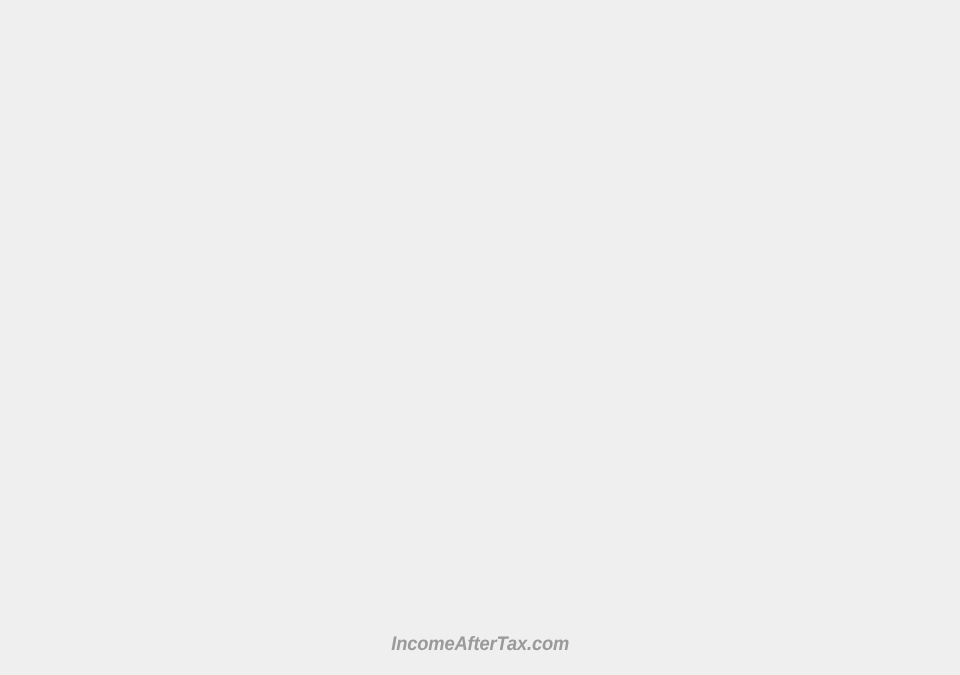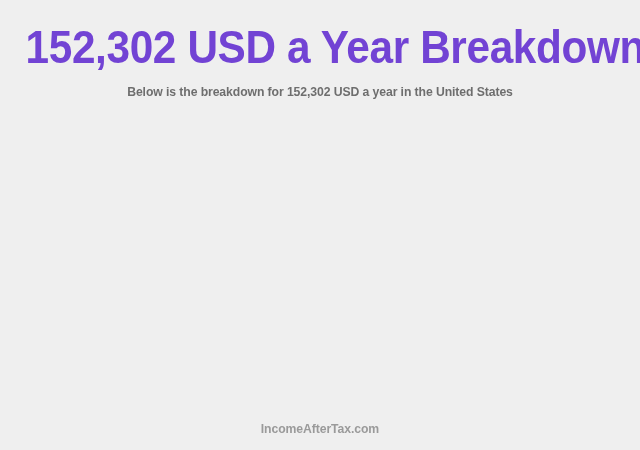--- a/index.html
+++ b/index.html
@@ -62,20 +62,21 @@
     height: 292px;
     background: #efefef;
   }
   .footer {
     position: absolute;
     left: 0;
     bottom: 0;
     width: 640px;
     height: 40px;
     text-align: center;
+    font-style: italic;
   }
   .footer-brand {
     display: inline-block;
     margin: 0;
     padding-top: 11px;
     color: #9a9a9a;
     font-family: "Liberation Sans", sans-serif;
     font-size: 13px;
     font-weight: bold;
     line-height: 16px;
@@ -83,24 +84,20 @@
     transform: scaleX(0.94);
     transform-origin: center center;
     white-space: nowrap;
   }
 </style>
 </head>
 <body>
 
 <div class="page">
 
-  <div class="header">
-    <h1 class="page-title">152,302 USD a Year Breakdown</h1>
-    <p class="page-subtitle">Below is the breakdown for 152,302 USD a year in the United States</p>
-  </div>
 
   <div class="content-area">
     <span></span>
   </div>
 
   <div class="footer">
     <span class="footer-brand">IncomeAfterTax.com</span>
   </div>
 
 </div>

